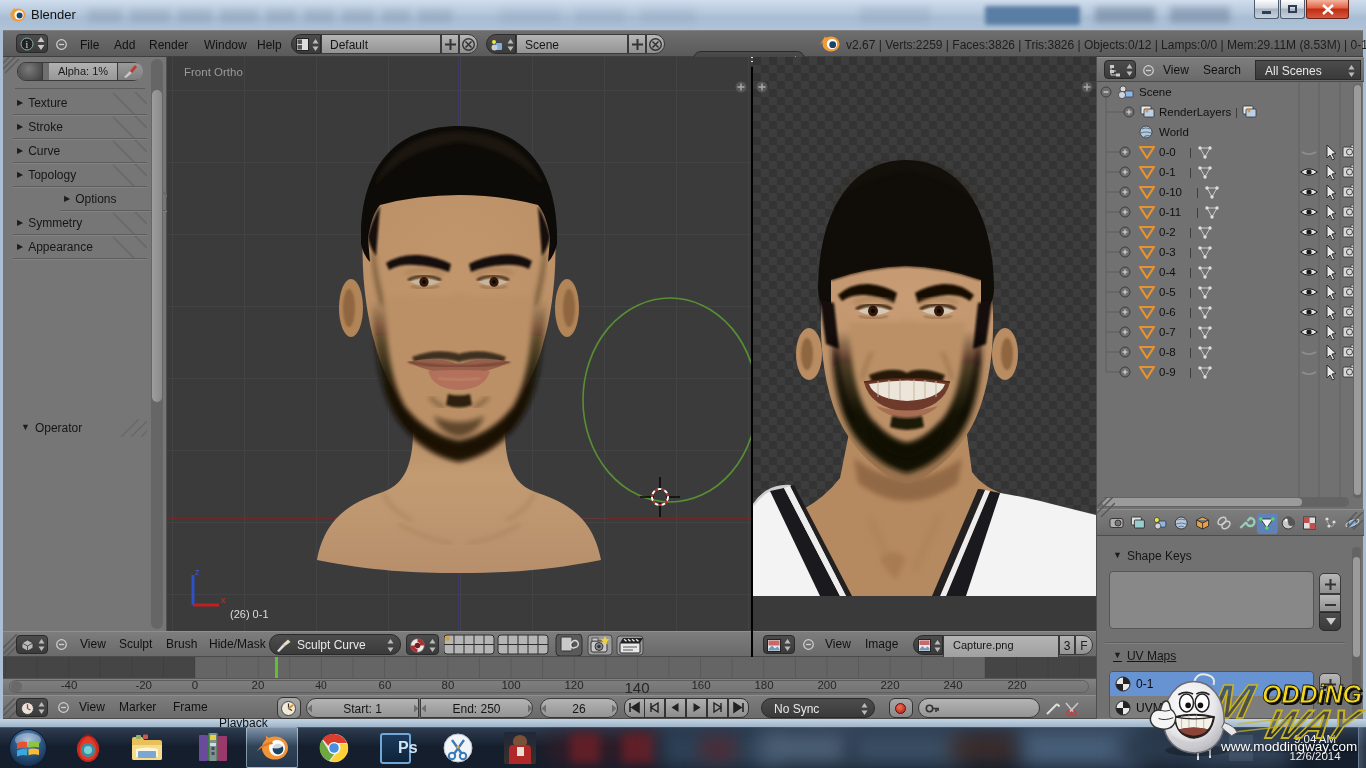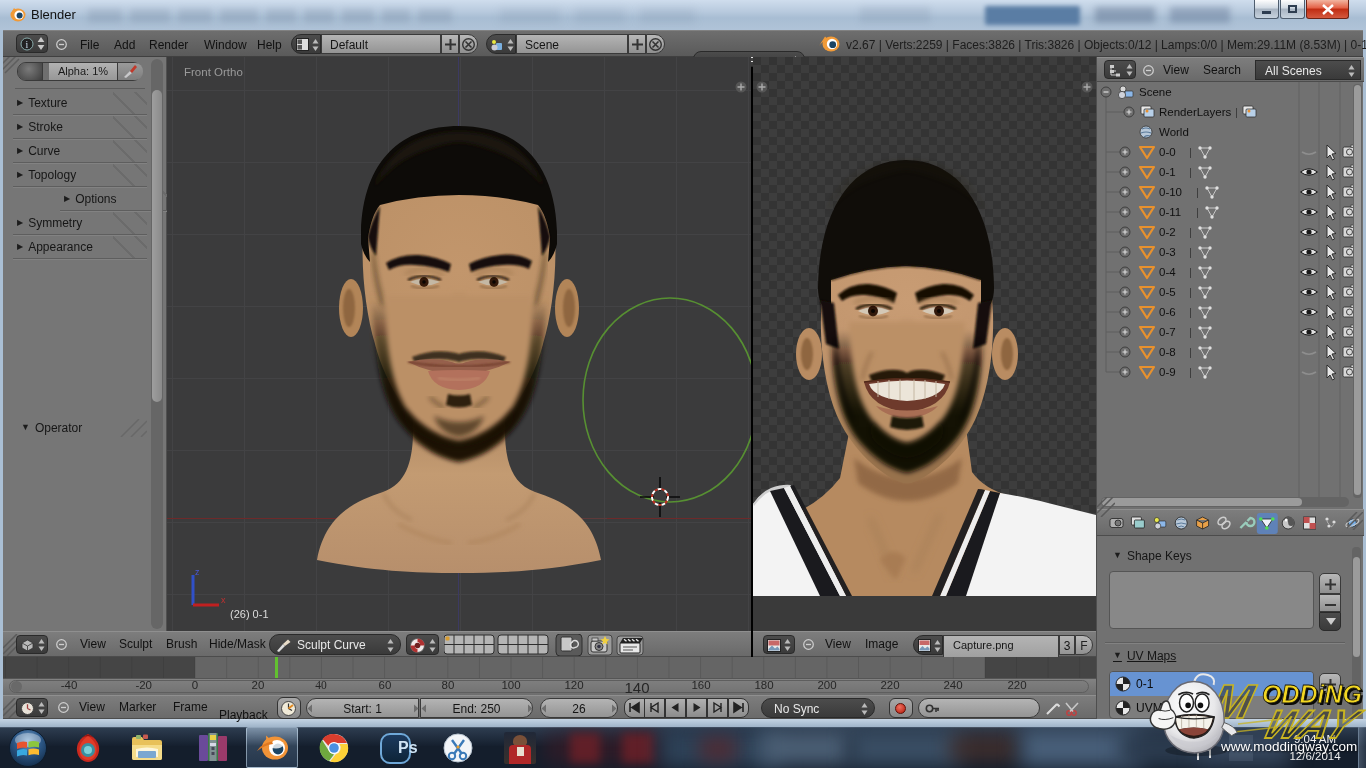--- a/index.html
+++ b/index.html
@@ -921,21 +921,21 @@
         <path d="M3.5 12 L6.5 7.6 H0.5 Z" fill="#bbb"></path>
       </svg>
   </div>
   <svg class="abs" style="left:55px;top:6px" width="11" height="11" viewBox="0 0 11 11">
     <circle cx="5.5" cy="5.5" r="4.8" fill="none" stroke="#cfcfcf" stroke-width="1.2"></circle>
     <path d="M3 5.5 H8" stroke="#cfcfcf" stroke-width="1.3"></path>
     </svg>
   <div class="abs menu" style="left:76px;top:4px;">View</div>
   <div class="abs menu" style="left:116px;top:4px;">Marker</div>
   <div class="abs menu" style="left:170px;top:4px;">Frame</div>
-  <div class="abs menu" style="left:216px;top:12px;">Playback</div>
+  <div class="abs menu" style="left:216px;top:20px;">Playback</div>
   <div class="abs" style="left:274px;top:1px;width:24px;height:22px;background:linear-gradient(#a8a8a8,#888);border:1px solid #333;border-radius:6px;">
     <svg style="margin:2px 0 0 2px" width="17" height="17" viewBox="0 0 17 17">
       <circle cx="8.5" cy="8.5" r="7" fill="#f0ead8" stroke="#444"></circle>
       <path d="M8.5 8.5 V3.5 M8.5 8.5 L12 10.5" stroke="#333" stroke-width="1.2"></path>
       <path d="M8.5 8.5 L13 5" stroke="#e08820" stroke-width="2"></path>
     </svg>
   </div>
   <div class="abs field" style="left:303px;top:2px;width:113px;height:20px;border-radius:10px 0 0 10px;font-size:12px;text-align:center;padding-top:3px;">Start: 1</div>
   <div class="abs field" style="left:417px;top:2px;width:113px;height:20px;border-radius:0 10px 10px 0;font-size:12px;text-align:center;padding-top:3px;">End: 250</div>
   <div class="abs field" style="left:537px;top:2px;width:78px;height:20px;border-radius:10px;font-size:12px;text-align:center;padding-top:3px;">26</div>
@@ -1062,21 +1062,21 @@
 
   <svg class="abs" style="left:318px;top:5px" width="32" height="32" viewBox="0 0 32 32">
     <circle cx="16" cy="16" r="14" fill="#e8e8e8"></circle>
     <path d="M16 2 A14 14 0 0 1 29 11 L16 11 A6.5 6.5 0 0 0 10.5 14 L4.5 7 A14 14 0 0 1 16 2 Z" fill="#d93d2d"></path>
     <path d="M4 8 L11 19 A6.5 6.5 0 0 0 16 22.5 L11 29 A14 14 0 0 1 4 8 Z" fill="#6fa83e"></path>
     <path d="M29.5 12 A14 14 0 0 1 12 29.5 L18 22 A6.5 6.5 0 0 0 21.5 12 Z" fill="#fdd137"></path>
     <circle cx="16" cy="16" r="6" fill="#fff"></circle>
     <circle cx="16" cy="16" r="4.8" fill="#4a90e0"></circle>
   </svg>
 
-  <div class="abs" style="left:380px;top:6px;width:31px;height:31px;background:linear-gradient(#1c3a5e,#0e2438);border:2px solid #6fa8d8;border-radius:10px;color:#cfe4f5;font-size:16px;font-weight:bold;text-align:center;padding-top:4px;padding-left:16px;">Ps</div>
+  <div class="abs" style="left:380px;top:6px;width:31px;height:31px;background:linear-gradient(#1c3a5e,#0e2438);border:2px solid #6fa8d8;border-radius:3px;color:#cfe4f5;font-size:16px;font-weight:bold;text-align:center;padding-top:4px;padding-left:16px;">Ps</div>
 
   <svg class="abs" style="left:442px;top:5px" width="32" height="32" viewBox="0 0 32 32">
     <circle cx="16" cy="16" r="14" fill="#f2f5f8" stroke="#b8c4d0"></circle>
     <path d="M10 8 L20 22 M22 8 L12 22" stroke="#3a7ab8" stroke-width="2.4"></path>
     <circle cx="10" cy="24" r="3.2" fill="none" stroke="#3a7ab8" stroke-width="2"></circle>
     <circle cx="21" cy="24" r="3.2" fill="none" stroke="#3a7ab8" stroke-width="2"></circle>
     <circle cx="16" cy="15" r="1.6" fill="#e8a030"></circle>
   </svg>
 
   <div class="abs" style="left:504px;top:5px;width:32px;height:32px;background:linear-gradient(#202838,#38302c);border-radius:2px;overflow:hidden;">

